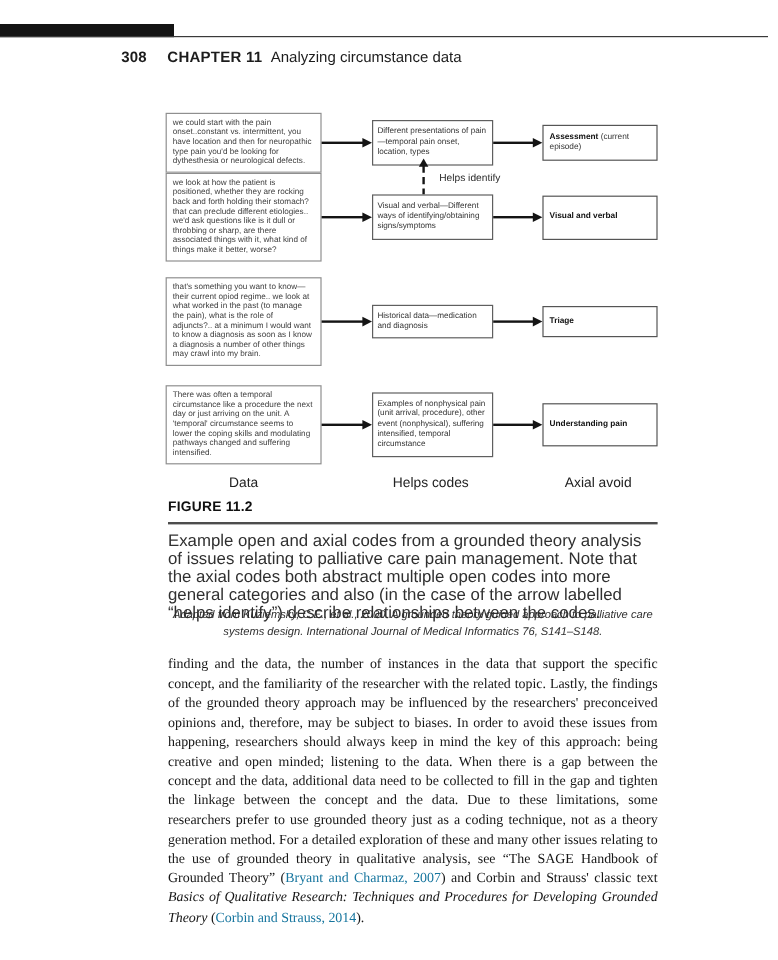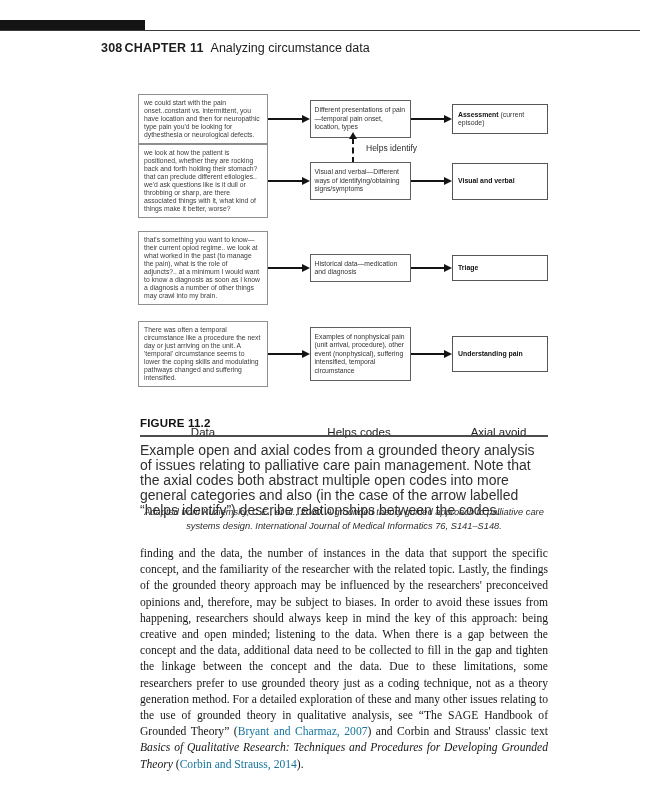--- a/index.html
+++ b/index.html
@@ -6,21 +6,21 @@
   html,body { background:#ffffff; }
   .page {
     position:relative; width:648px; height:800px; background:#ffffff;
     font-family:"Liberation Sans", sans-serif; color:#1c1c1c; overflow:hidden;
   }
   
   .topbar-black { position:absolute; left:0; top:20px; width:145px; height:11px; background:#141414; }
   .topbar-line  { position:absolute; left:0; top:30px; right:8px; height:1px; background:#3a3a3a; }
   .header-row { position:absolute; left:101px; top:41px; display:flex; align-items:baseline; font-size:12.5px; }
   .page-num { font-weight:bold; letter-spacing:.2px;text-align:right; }
-  .chapter-label { font-weight:bold; margin-left:2px; letter-spacing:.2px; }
+  .chapter-label { font-weight:bold; margin-left:17px; letter-spacing:.2px; }
   .chapter-title { margin-left:7px; }
   
   .diagram-row { position:absolute; left:138px; width:410px; display:flex; align-items:center; }
   .r1 { top:94px; } .r2 { top:144px; } .r3 { top:231px; } .r4 { top:321px; }
   .data-box {
     width:130px; border:1px solid #8f8f8f; background:#fff; padding:4px 5px;
     font-size:6.8px; line-height:8px; color:#3c3c3c;
   }
   .open-box {
     width:101px; border:1px solid #5f5f5f; background:#fff; padding:5px 4px;
@@ -37,21 +37,21 @@
   .connector::after {
     content:""; position:absolute; right:-7px; top:-3.5px;
     border-left:8px solid #141414; border-top:4.5px solid transparent; border-bottom:4.5px solid transparent;
   }
   .dashed-arrow { position:absolute; left:352px; top:138px; height:25px; width:0; border-left:2px dashed #141414; }
   .dashed-arrow::before {
     content:""; position:absolute; left:-5px; top:-6px;
     border-bottom:7px solid #141414; border-left:4px solid transparent; border-right:4px solid transparent;
   }
   .helps-label { position:absolute; left:366px; top:143px; font-size:8.5px; color:#2b2b2b; }
-  .col-label { position:absolute; top:397px; font-size:11.5px; color:#222; text-align:center;margin-top:29px; }
+  .col-label { position:absolute; top:397px; font-size:11.5px; color:#222; text-align:center; }
   .cl-data  { left:138px; width:130px; }
   .cl-open  { left:308px; width:102px; }
   .cl-axial { left:450px; width:97px; }
   
   .figure-label { position:absolute; left:140px; top:417px; font-weight:bold; font-size:11.5px; letter-spacing:.2px; color:#111; }
   .figure-rule { position:absolute; left:140px; top:435px; width:408px; height:2px; background:#4d4d4d; }
   .figure-caption {
     position:absolute; left:140px; top:443px; width:408px;
     font-size:14px; line-height:15px; color:#303030;
   }

